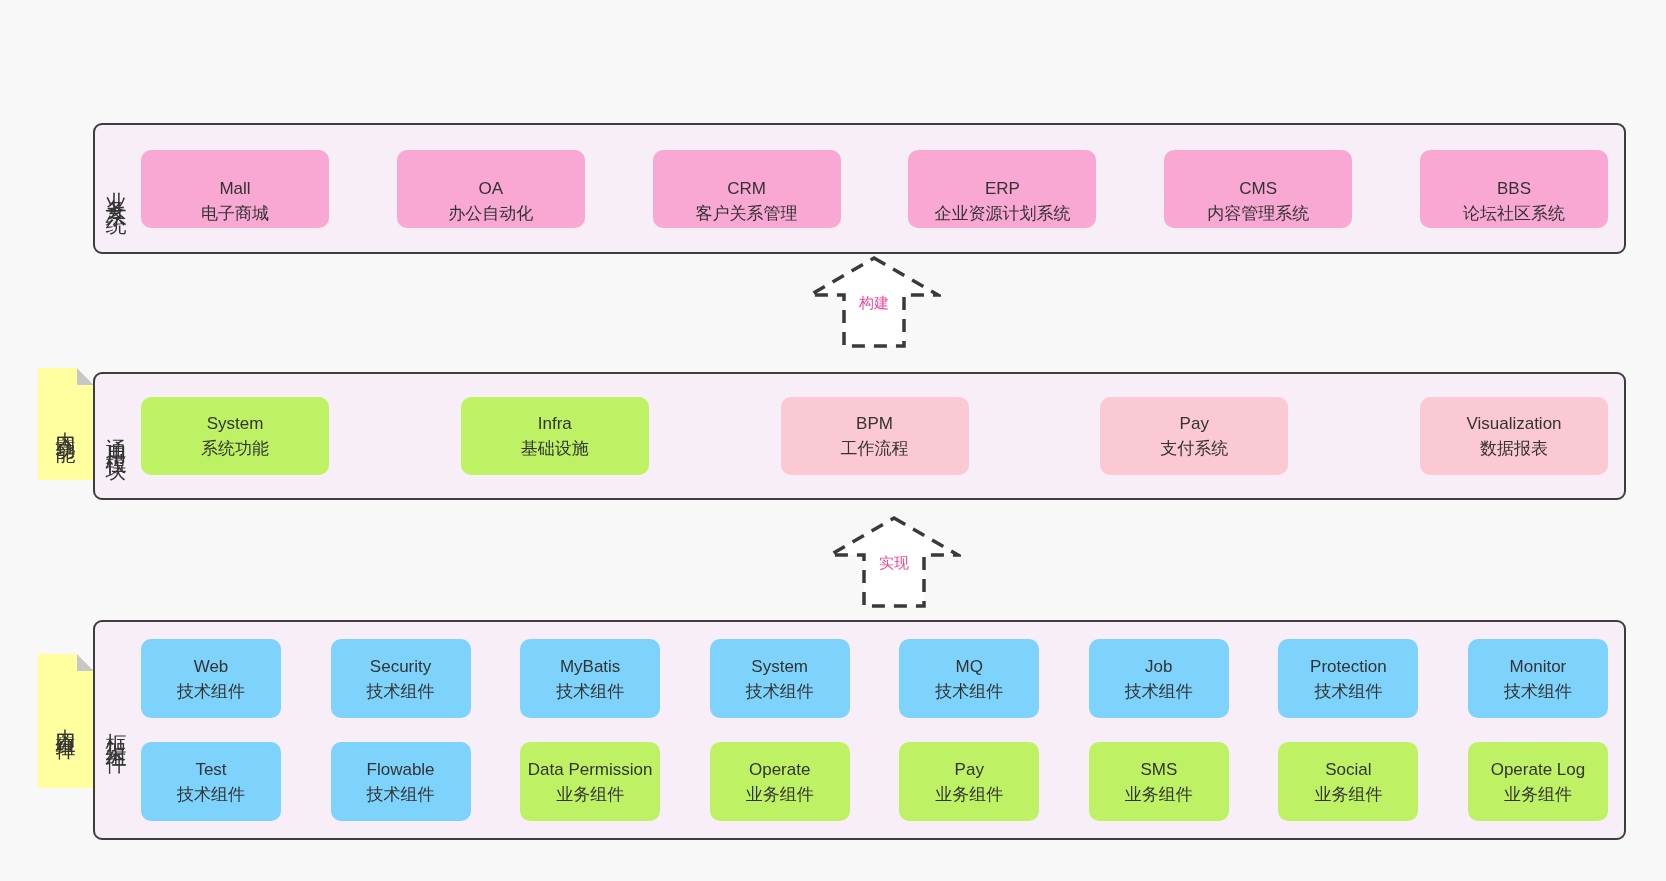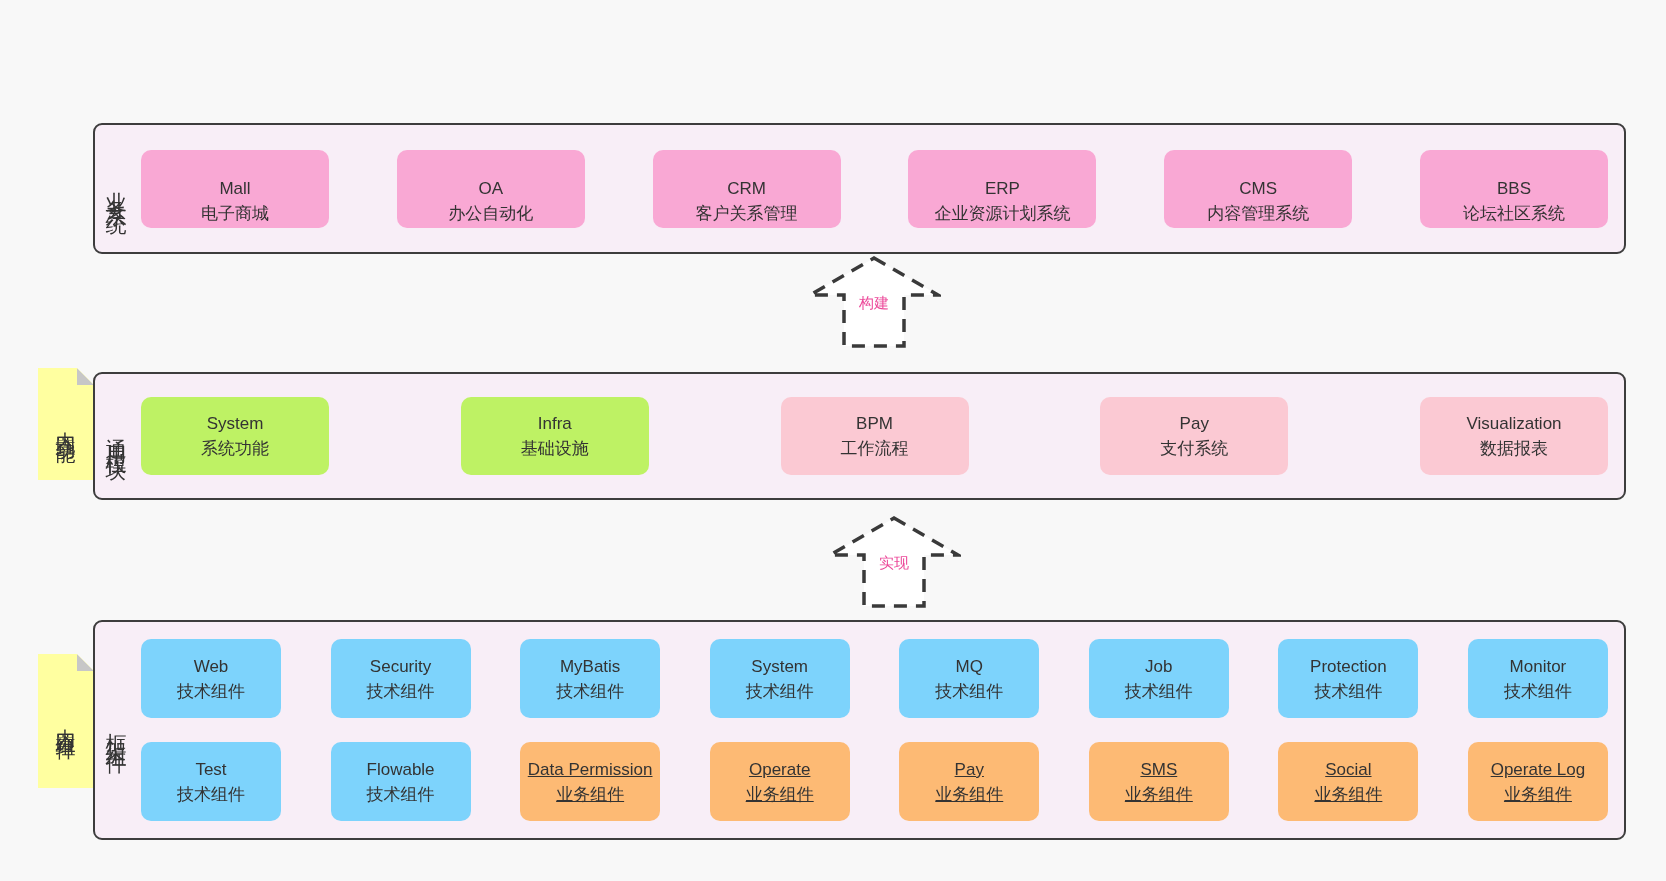--- a/index.html
+++ b/index.html
@@ -32,21 +32,21 @@
     border-radius:10px;color:#333;display:flex;flex-direction:column;
     align-items:center;justify-content:center;text-align:center;
     font-size:17px;line-height:25px;box-sizing:border-box;padding:2px 6px;
   }
   .box.lg{width:188px;height:78px;}
   .box.sm{width:140px;height:79px;}
   .box.blue{background:#f9a8d4;justify-content:flex-end;}
   .box.red{background:#bef264;}
   .box.pink{background:#fbc9d3;}
   .box.green{background:#7dd3fc;}
-  .box.green-light{background:#fdba74;text-decoration:underline;}
+  .box.green-light{background:#bef264;}
 
   
   .note{
     position:absolute;left:38px;width:56px;background:#ffffa0;z-index:1;
     display:flex;align-items:center;justify-content:center;
     clip-path:polygon(0 0, calc(100% - 17px) 0, 100% 17px, 100% 100%, 0 100%);
   }
   #note-modules{top:368px;height:112px;}
   #note-framework{top:654px;height:134px;}
   .note .fold{

